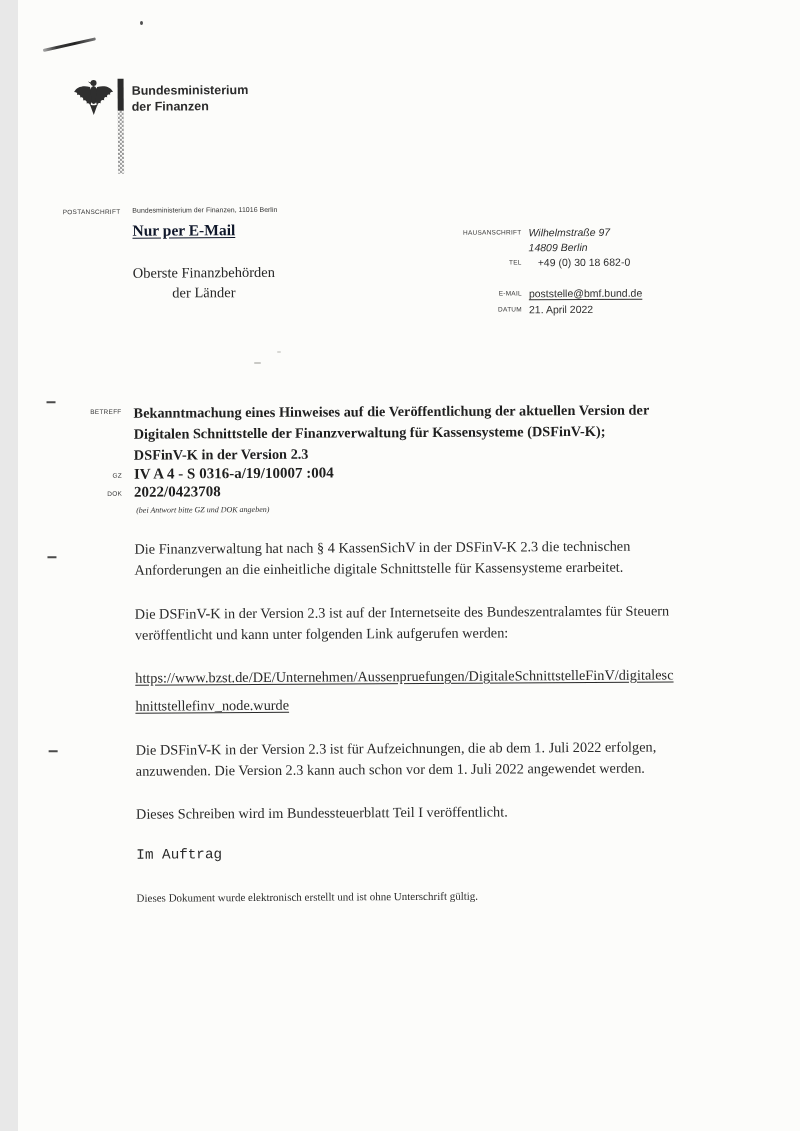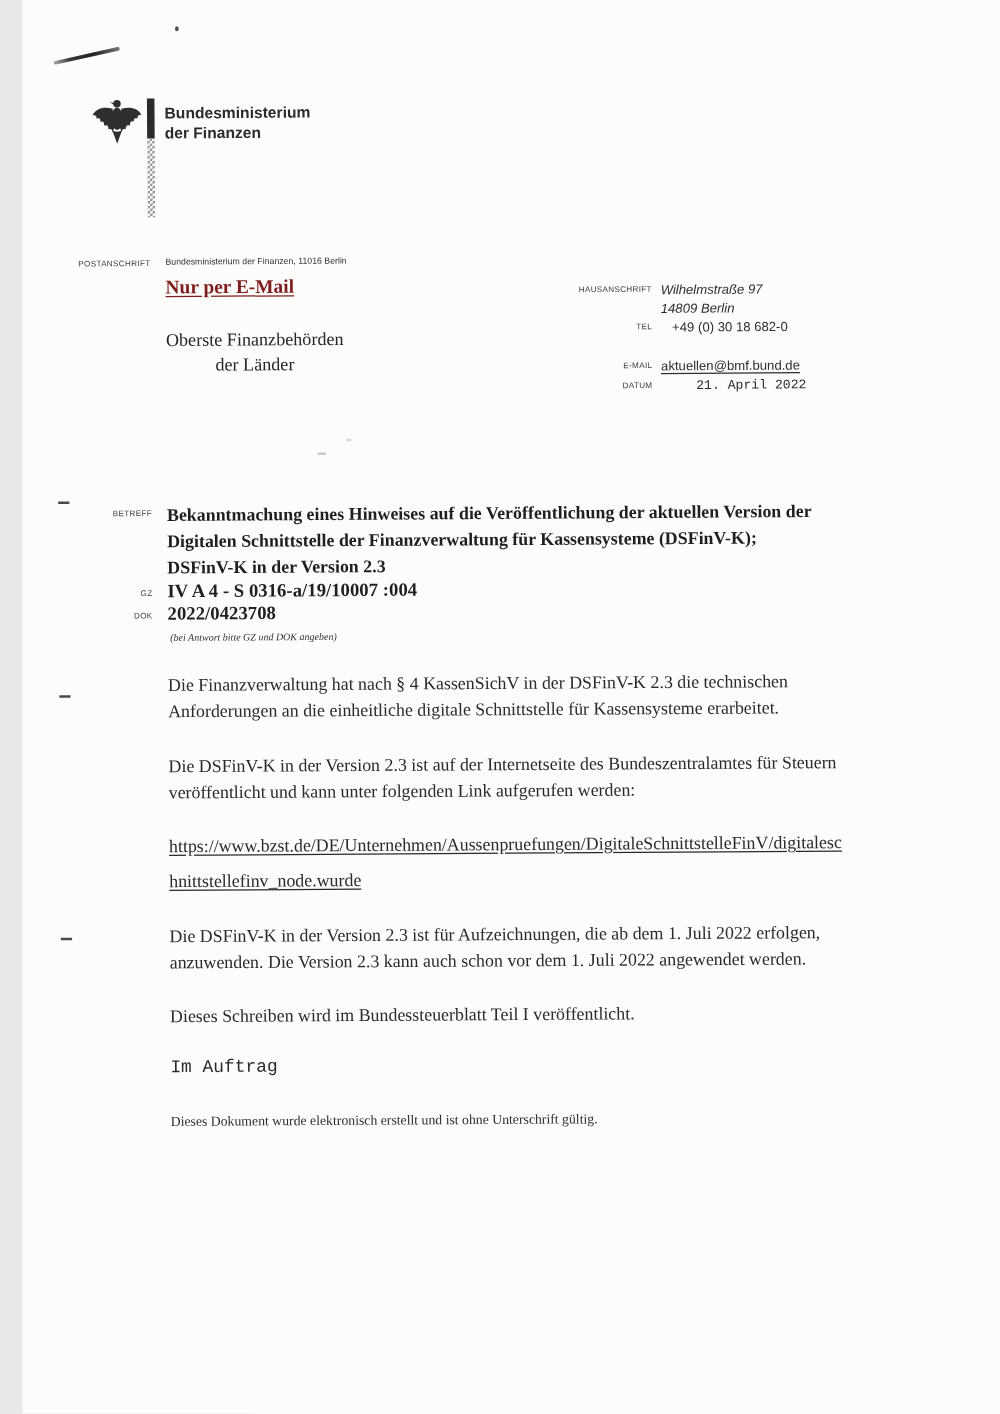--- a/index.html
+++ b/index.html
@@ -95,38 +95,38 @@
     <div class="abs logo-bar"></div>
     <div class="abs logo-checker"></div>
     <div class="abs ministry">
       <div>Bundesministerium</div>
       <div>der Finanzen</div>
     </div>
 
     <div class="abs lbl lbl-left" style="top:206px;">POSTANSCHRIFT</div>
     <div class="abs sans-xs" style="left:116px; top:205px;">Bundesministerium der Finanzen, 11016 Berlin</div>
 
-    <div class="abs bold underline" style="left:116px; top:220px; font-size:15.5px; color:#7f1d1d;">Nur per E-Mail</div>
+    <div class="abs bold underline" style="left:116px; top:220px; font-size:15.5px; color:#0f172a;">Nur per E-Mail</div>
 
     <div class="abs serif-md" style="left:116px; top:261px; line-height:20px;text-align:center;">
       <div>Oberste Finanzbehörden</div>
       <div>der Länder</div>
     </div>
 
     <div class="abs lbl lbl-right" style="top:229px;">HAUSANSCHRIFT</div>
     <div class="abs sans-sm" style="left:512px; top:226px;font-style:italic;">
       <div>Wilhelmstraße 97</div>
       <div>14809 Berlin</div>
     </div>
     <div class="abs lbl lbl-right" style="top:259px;">TEL</div>
     <div class="abs sans-sm" style="left:521px; top:256px;text-align:center;">+49 (0) 30 18 682-0</div>
     <div class="abs lbl lbl-right" style="top:290px;">E-MAIL</div>
-    <div class="abs sans-sm underline" style="left:512px; top:287px;">aktuellen@bmf.bund.de</div>
+    <div class="abs sans-sm underline" style="left:512px; top:287px;">poststelle@bmf.bund.de</div>
     <div class="abs lbl lbl-right" style="top:306px;">DATUM</div>
-    <div class="abs sans-sm" style="left:540px; top:303px;font-family:Liberation Mono, monospace;">21. April 2022</div>
+    <div class="abs sans-sm" style="left:512px; top:303px;">21. April 2022</div>
 
     <div class="abs lbl lbl-left" style="top:406px;">BETREFF</div>
     <div class="abs subject">
       <div>Bekanntmachung eines Hinweises auf die Veröffentlichung der aktuellen Version der</div>
       <div>Digitalen Schnittstelle der Finanzverwaltung für Kassensysteme (DSFinV-K);</div>
       <div>DSFinV-K in der Version 2.3</div>
     </div>
 
     <div class="abs lbl lbl-left" style="top:470px;">GZ</div>
     <div class="abs bold" style="left:116px; top:464px; font-size:15px; color:#1f1f1f;">IV A 4 - S 0316-a/19/10007 :004</div>

